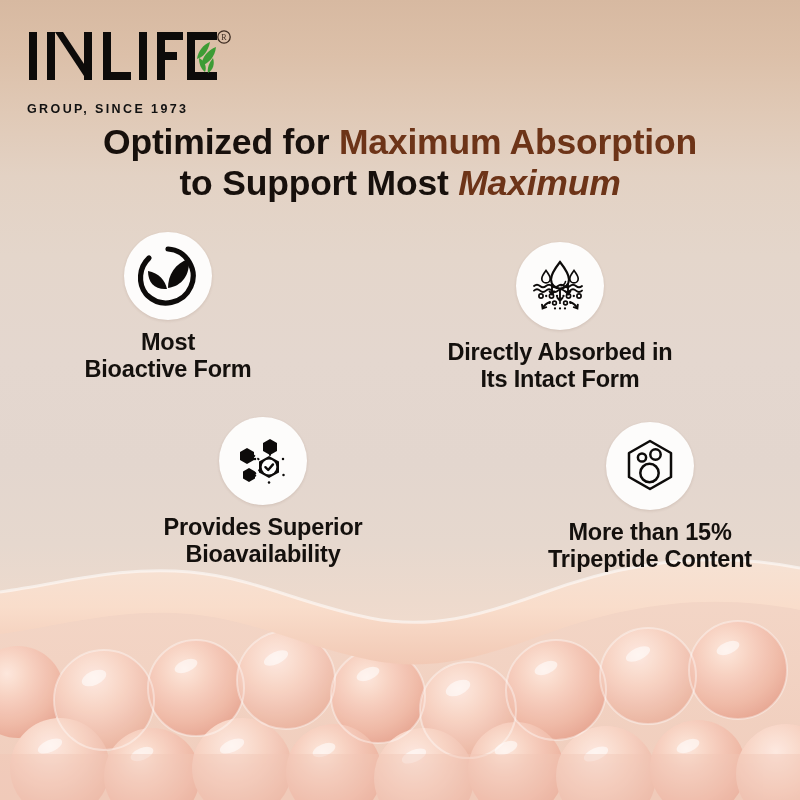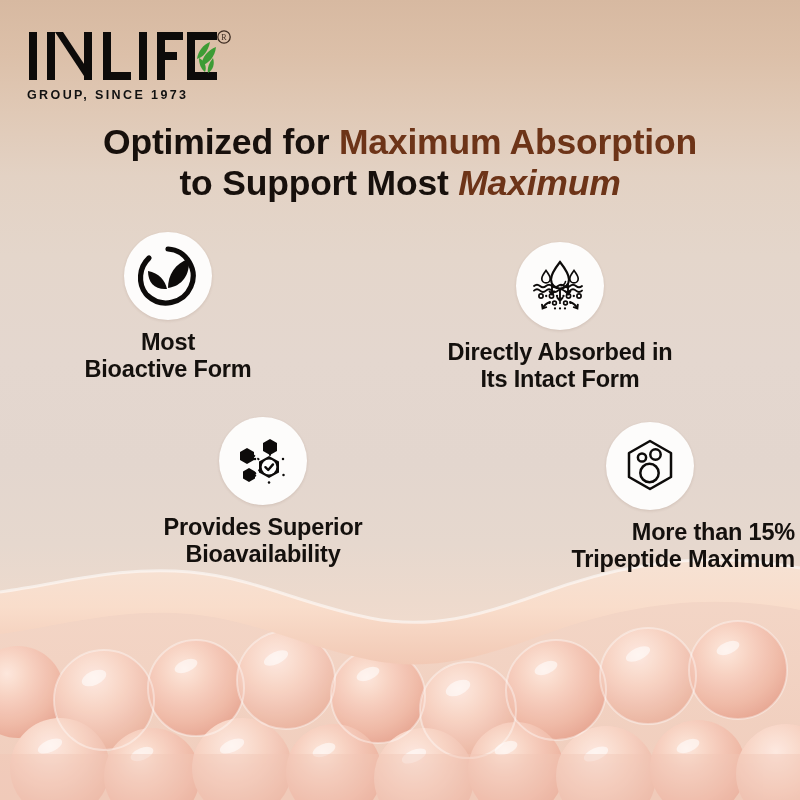--- a/index.html
+++ b/index.html
@@ -32,21 +32,21 @@
 
   
   .skinwrap { position:absolute; left:0; right:0; bottom:0; height:260px; }
   .skinwrap svg { display:block; width:800px; height:260px; }
 
   
   .logo { position:absolute; left:27px; top:28px; width:210px; }
   .logo-row { position:relative; height:58px; }
   .logo-svg { display:block; }
   .logo-tag {
-    margin-top:2px;
+    margin-top:16px;
     font-size:12.5px;
     letter-spacing:2.4px;
     color:#111;
     font-weight:700;
     white-space:nowrap;
     font-family:"Liberation Sans", sans-serif;
   }
 
   
   .headline {
@@ -83,21 +83,21 @@
     color:#14100d;
     line-height:1.14;
     letter-spacing:-0.2px;
     white-space:nowrap;
   }
 
   
   .f1 { left:28px;  top:0px;   width:280px; }
   .f2 { left:400px; top:10px;  width:320px; }
   .f3 { left:118px; top:185px; width:290px; }
-  .f4 { left:505px; top:190px; width:290px;text-align:right; }
+  .f4 { left:505px; top:190px; width:290px; }
 </style>
 </head>
 <body>
 
 <div id="stage">
 
   <div class="skinwrap">
     <svg viewBox="0 0 800 260" xmlns="http://www.w3.org/2000/svg" aria-hidden="true">
       <defs>
         <radialGradient id="bead" cx="38%" cy="30%" r="72%">
@@ -359,18 +359,18 @@
       <div class="circle">
         <svg width="62" height="62" viewBox="0 0 62 62" xmlns="http://www.w3.org/2000/svg">
           <polygon points="31,6 52,18 52,42 31,54 10,42 10,18" fill="none" stroke="#0d0b0a" stroke-width="2.5" stroke-linejoin="round"></polygon>
           <circle cx="30.5" cy="38" r="9.2" fill="none" stroke="#0d0b0a" stroke-width="2.5"></circle>
           <circle cx="23" cy="22.5" r="4.1" fill="none" stroke="#0d0b0a" stroke-width="2.5"></circle>
           <circle cx="36.5" cy="19.5" r="5.2" fill="none" stroke="#0d0b0a" stroke-width="2.5"></circle>
         </svg>
       </div>
       <div class="label">
         <span>More than 15%</span><br>
-        <span>Tripeptide Maximum</span>
+        <span>Tripeptide Content</span>
       </div>
     </div>
 
   </div>
 </div>
 
 </body></html>

